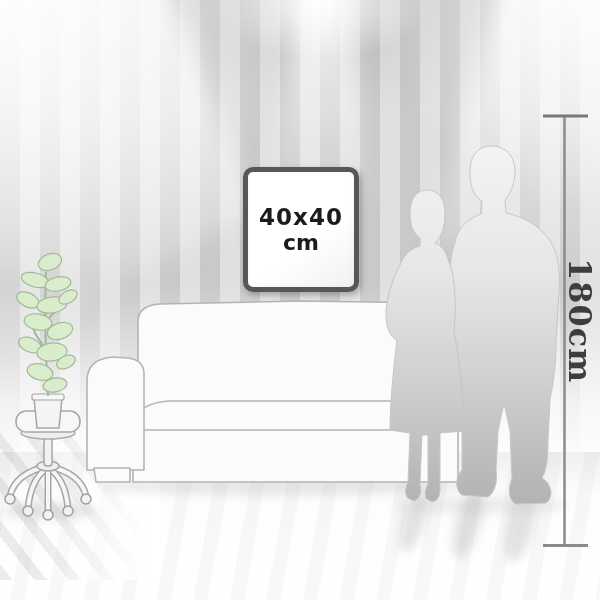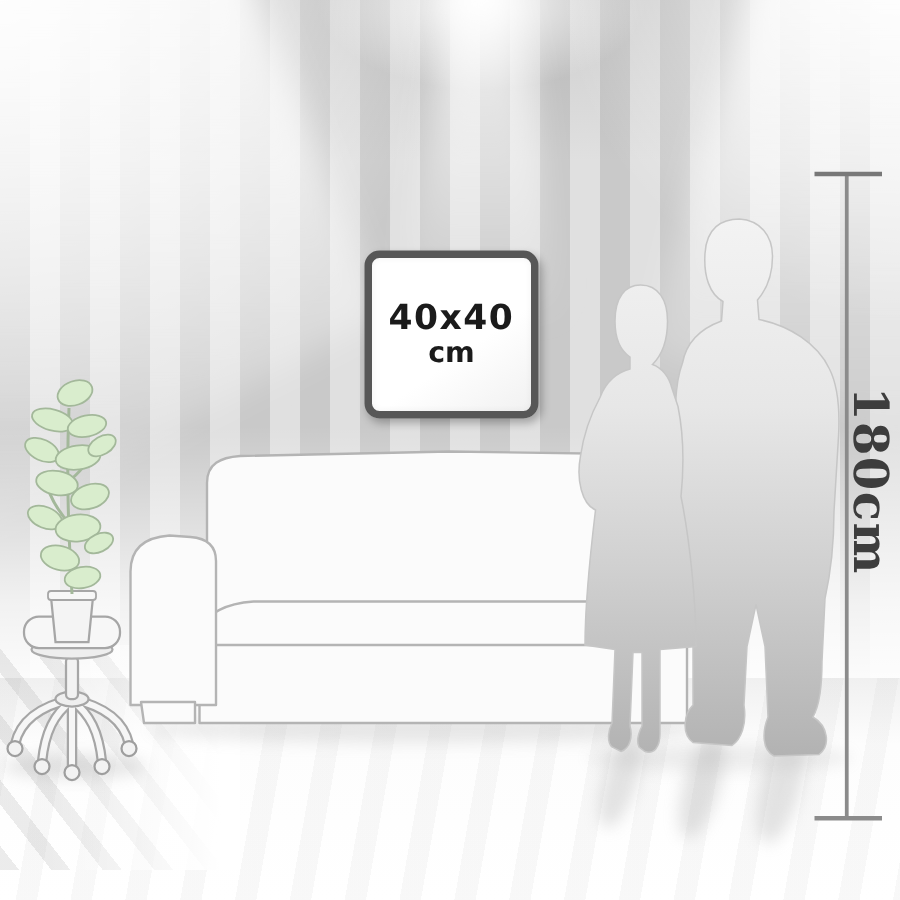--- a/index.html
+++ b/index.html
@@ -36,28 +36,28 @@
   }
   .floor-corner-stripes{
     position:absolute;left:0;top:430px;width:160px;height:150px;
     background:
       linear-gradient(to right, rgba(255,255,255,0) 20%, #ffffff 92%),
       repeating-linear-gradient(52deg, rgba(160,160,160,0.20) 0 10px, rgba(255,255,255,0) 10px 27px);
   }
   svg.layer{position:absolute;left:0;top:0;}
   
   .frame{
-    position:absolute;left:243px;top:167px;width:116px;height:112px;
+    position:absolute;left:243px;top:167px;width:116px;height:125px;
     box-sizing:border-box;border:5px solid #575757;border-radius:10px;
     background:linear-gradient(145deg,#ffffff 60%,#f1f1f1 100%);
     box-shadow:2px 3px 6px rgba(0,0,0,0.28), inset 0 0 5px rgba(0,0,0,0.05);
     display:flex;flex-direction:column;align-items:center;justify-content:center;gap:1px;
   }
   .frame-size{font-size:23px;font-weight:bold;color:#1b1b1b;letter-spacing:1px;line-height:1.05;}
-  .frame-unit{font-size:19px;font-weight:bold;color:#1b1b1b;line-height:1.05;}
+  .frame-unit{font-size:22px;font-weight:bold;color:#1b1b1b;line-height:1.05;}
   
   .ruler-label{
     position:absolute;left:599px;top:258px;
     transform:rotate(90deg);transform-origin:0 0;
     font-family:"DejaVu Serif", serif;font-weight:bold;font-size:32px;color:#3d3d3d;
     letter-spacing:1px;white-space:nowrap;
   }
 </style>
 </head>
 <body>

